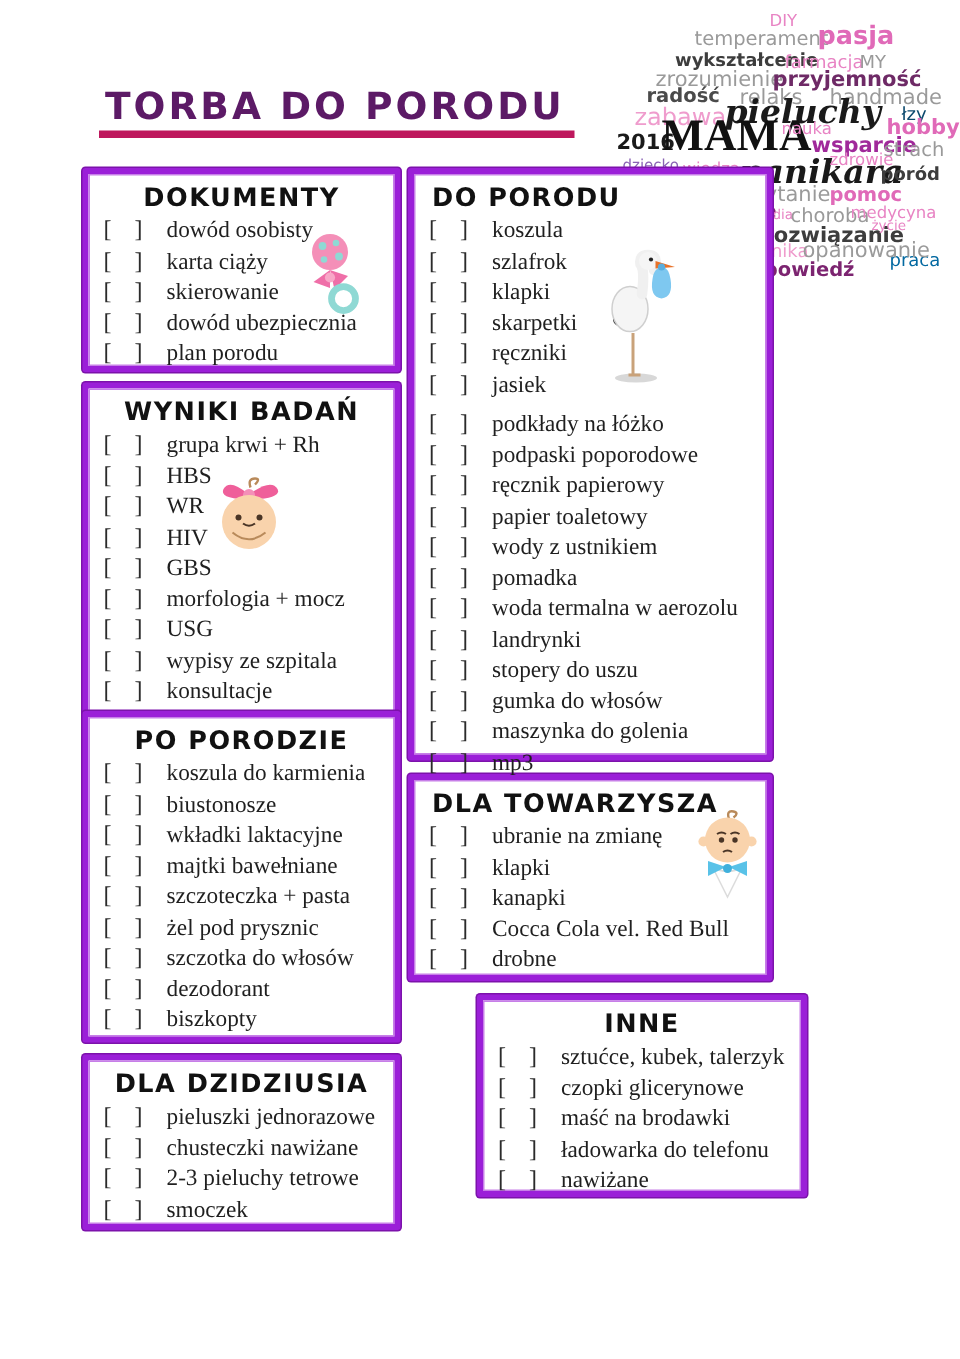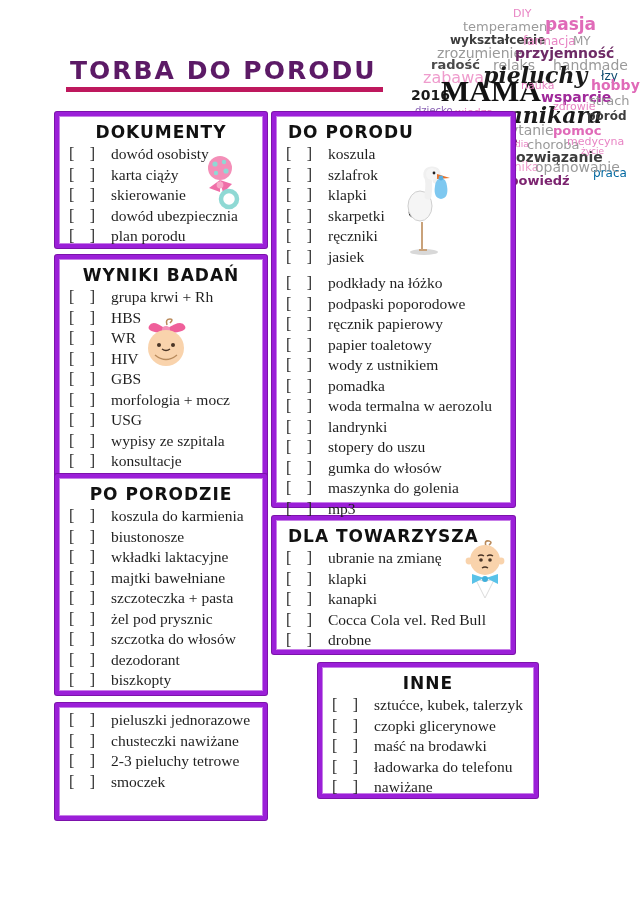--- a/index.html
+++ b/index.html
@@ -243,20 +243,21 @@
         <span class="lbl">dezodorant</span>
       </div>
       <div class="row">
         <span class="cb"></span>
         <span class="lbl">biszkopty</span>
       </div>
     </div>
 </section>
 
 <section class="box box-dzidziusia">
+  <h2>DLA DZIDZIUSIA</h2>
   <div class="list">
       <div class="row">
         <span class="cb"></span>
         <span class="lbl">pieluszki jednorazowe</span>
       </div>
       <div class="row">
         <span class="cb"></span>
         <span class="lbl">chusteczki nawiżane</span>
       </div>
       <div class="row">

